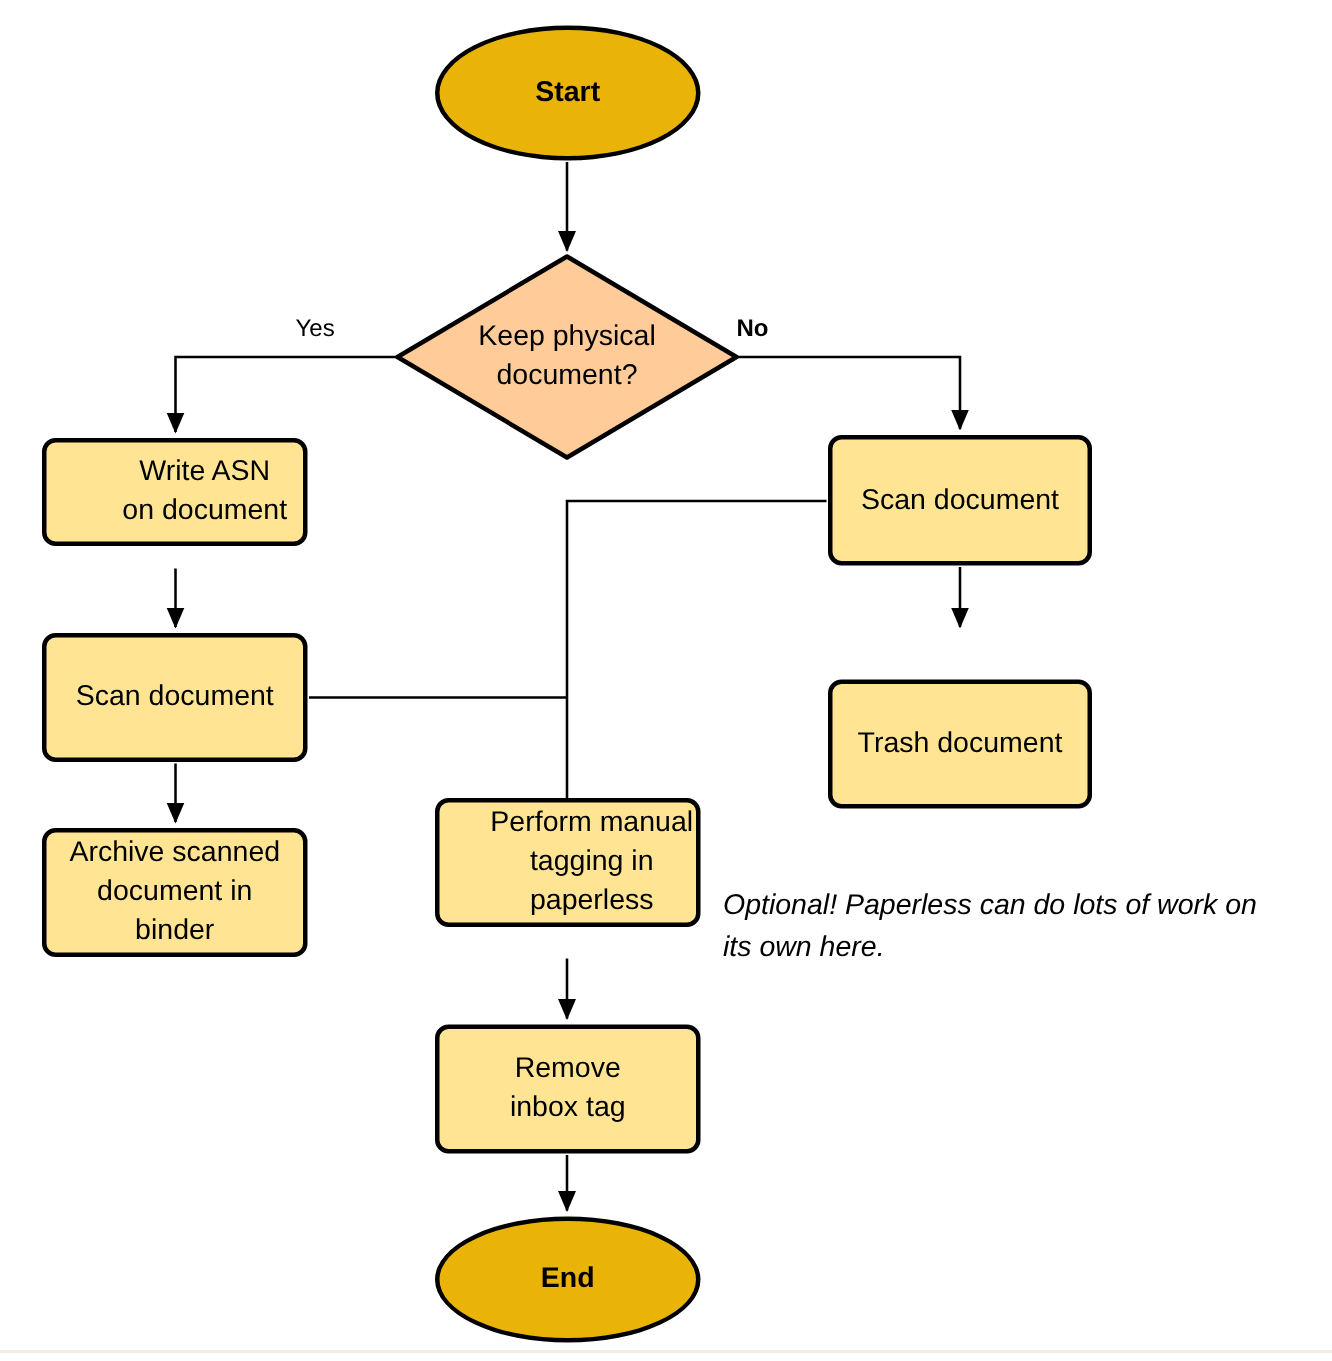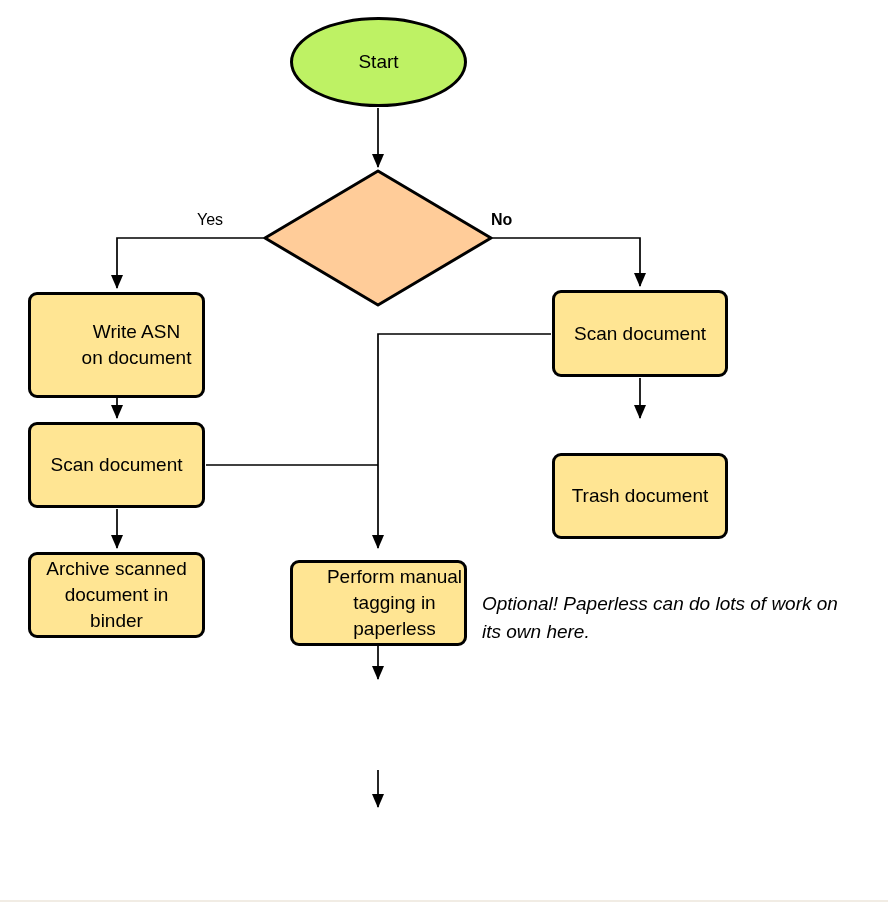--- a/index.html
+++ b/index.html
@@ -41,21 +41,22 @@
     display: flex;
     align-items: center;
     justify-content: center;
     text-align: center;
     font-size: 19px;
     line-height: 26px;
     white-space: pre-line;
   }
   .terminator {
     border-radius: 50%;
-    background: #bef264;
+    background: #eab308;
+    font-weight: bold;
   }
   .decision-label {
     position: absolute;
     display: flex;
     align-items: center;
     justify-content: center;
     text-align: center;
     font-size: 19px;
     line-height: 26px;
     white-space: pre-line;
@@ -104,26 +105,28 @@
     <path class="edge" d="M378,639 L378,679" marker-end="url(#arrow)"></path>
     <path class="edge" d="M378,770 L378,807" marker-end="url(#arrow)"></path>
 
     <polygon class="decision-shape" points="378,171 491,238 378,305 265,238"></polygon>
   </svg>
 
   <div class="node terminator" style="left:290px; top:17px; width:177px; height:90px;">
     <span>Start</span>
   </div>
 
+  <div class="decision-label" style="left:283px; top:205px; width:190px; height:66px;">Keep physical
+document?</div>
 
   <div class="edge-label" style="left:197px; top:211px; width:60px;">Yes</div>
 
   <div class="edge-label" style="left:491px; top:211px; width:58px;font-weight:bold;">No</div>
 
-  <div class="node" style="left:28px; top:292px; width:177px; height:106px;padding-left:40px;">
+  <div class="node" style="left:28px; top:292px; width:177px; height:72px;padding-left:40px;">
     <span>Write ASN
 on document</span>
   </div>
 
   <div class="node" style="left:28px; top:422px; width:177px; height:86px;">
     <span>Scan document</span>
   </div>
 
   <div class="node" style="left:28px; top:552px; width:177px; height:86px;">
     <span>Archive scanned
@@ -132,26 +135,33 @@
   </div>
 
   <div class="node" style="left:552px; top:290px; width:176px; height:87px;">
     <span>Scan document</span>
   </div>
 
   <div class="node" style="left:552px; top:422px; width:176px; height:86px;margin-top:31px;">
     <span>Trash document</span>
   </div>
 
-  <div class="node" style="left:290px; top:560px; width:177px; height:86px;padding-left:32px;">
+  <div class="node" style="left:290px; top:532px; width:177px; height:86px;padding-left:32px;">
     <span>Perform manual
 tagging in
 paperless</span>
   </div>
 
   <div class="note" style="left:482px; top:590px; width:412px;">Optional! Paperless can do lots of work on
 its own here.</div>
 
+  <div class="node" style="left:290px; top:683px; width:177px; height:86px;">
+    <span>Remove
+inbox tag</span>
+  </div>
 
+  <div class="node terminator" style="left:290px; top:811px; width:177px; height:84px;">
+    <span>End</span>
+  </div>
 
   <div class="bottom-hairline"></div>
 
 </div>
 
 </body></html>

